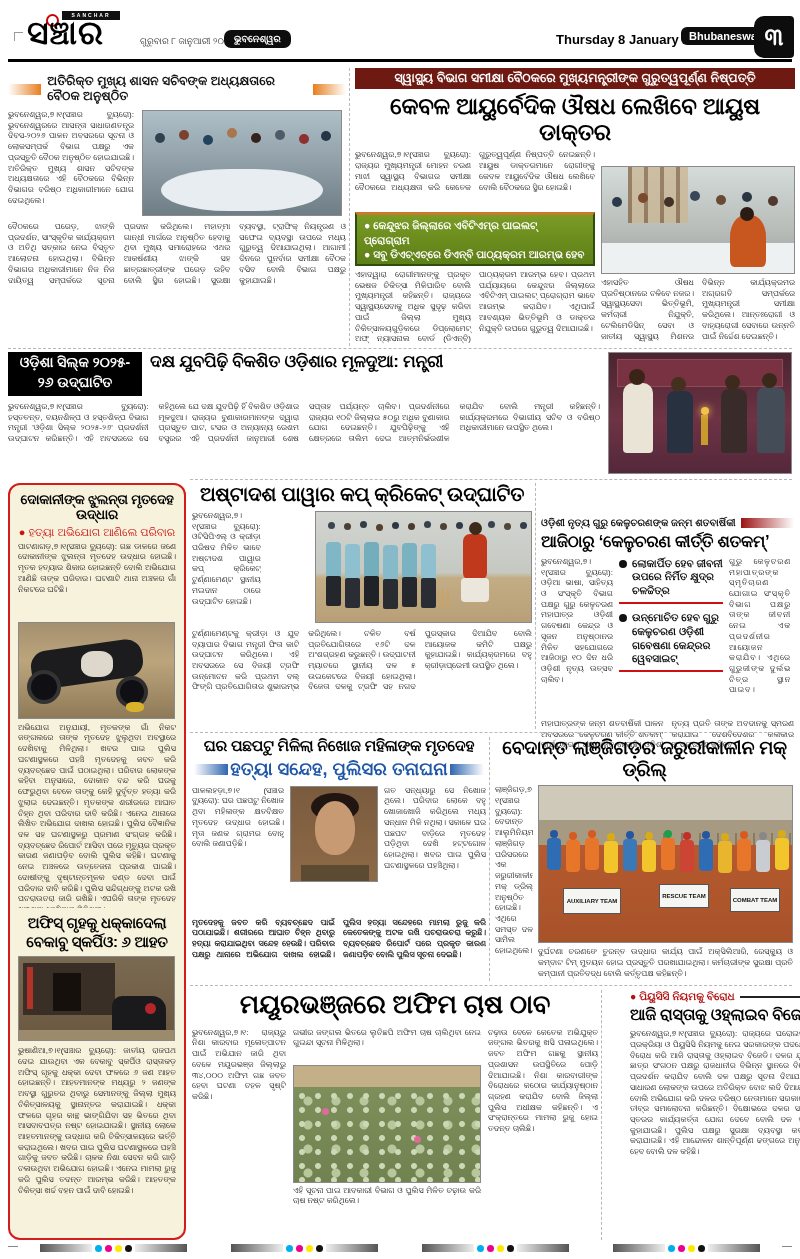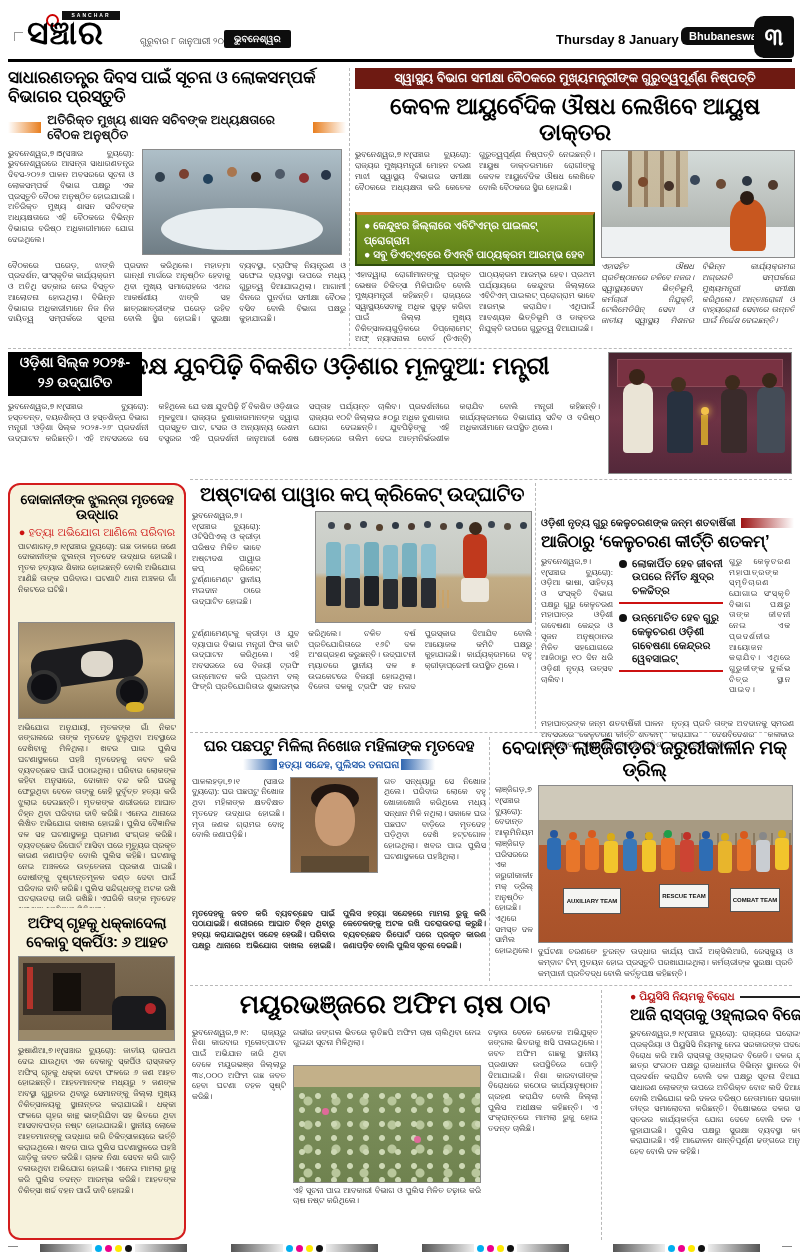--- a/index.html
+++ b/index.html
@@ -8,21 +8,21 @@
   .abs{position:absolute;}
   .hl{font-weight:bold;color:#000;line-height:1.14;letter-spacing:-0.3px;}
   .bt{font-size:8px;line-height:1.34;color:#222;text-align:justify;overflow:hidden;}
   .c2{column-count:2;column-gap:8px;}
   .c3{column-count:3;column-gap:9px;}
   .c4{column-count:4;column-gap:10px;}
   .vd{border-left:1px dashed #b8b8b8;}
   .hd{border-top:1px dashed #b8b8b8;}
   .ph{position:relative;overflow:hidden;border:1px solid #8a8a8a;box-sizing:border-box;}
   .heads{position:absolute;width:10px;height:10px;border-radius:50%;}
-  .pill{background:#0d0d0d;color:#fff;border-radius:2px;font-weight:bold;}
+  .pill{background:#0d0d0d;color:#fff;border-radius:7px;font-weight:bold;}
   .grad-or-l{background:linear-gradient(90deg,#fff,#e87e1e);}
   .grad-or-r{background:linear-gradient(270deg,#fff,#e87e1e);}
   .grad-bl-l{background:linear-gradient(90deg,#fff,#2f66b0);}
   .grad-bl-r{background:linear-gradient(270deg,#fff,#2f66b0);}
   .greenbox{background:linear-gradient(180deg,#7a9b24,#5d7f18);border:2px solid #2f4d0d;border-top:3px solid #c77b2a;
             color:#fff;font-weight:bold;font-size:10.5px;line-height:1.35;padding:3px 7px;box-sizing:border-box;}
   .kelu-dot{width:8px;height:8px;border-radius:50%;background:#111;flex:0 0 auto;margin:3px 5px 0 0;}
   .kelu-item{font-size:10.5px;font-weight:bold;line-height:1.3;color:#111;display:flex;}
   .kelu-rule{height:2.5px;background:#cc1111;margin:4px 0 7px 0;}
   .sign{position:absolute;background:#f5f5f2;border:1px solid #555;color:#111;font-weight:bold;
@@ -47,71 +47,70 @@
   <div class="abs" style="left:140px;top:36px;font-size:9px;color:#333;">ଗୁରୁବାର ୮ ଜାନୁଆରୀ ୨୦୨୬</div>
   <div class="abs pill" style="left:224px;top:30px;padding:3px 10px;font-size:9.5px;">ଭୁବନେଶ୍ୱର</div>
   <div class="abs" style="left:556px;top:32px;font-size:13px;font-weight:bold;color:#000;">Thursday 8 January 2026</div>
   <div class="abs" style="left:681px;top:27px;background:#0d0d0d;color:#fff;border-radius:6px;padding:3px 8px;font-size:11px;font-weight:bold;">Bhubaneswar</div>
   <div class="abs" style="left:754px;top:16px;width:40px;height:42px;background:#0d0d0d;border-radius:10px 4px 4px 10px;color:#fff;font-size:24px;font-weight:bold;display:flex;align-items:center;justify-content:center;">
       <span>୩</span>
     </div>
   <div class="abs" style="left:8px;top:59px;width:784px;height:3px;background:#000;"></div>
 
   <div class="abs" style="left:8px;top:68px;width:338px;height:278px;">
-    <div class="hl" style="font-size:17px;">ସାଧାରଣତନ୍ତ୍ର ଦିବସ ପାଇଁ ସୂଚନା ଓ ଲୋକସମ୍ପର୍କ ବିଭାଗର ପ୍ରସ୍ତୁତି</div>
     <div style="display:flex;align-items:center;margin-top:6px;">
       <div class="grad-or-l" style="width:40px;height:11px;"></div>
       <div style="font-size:12.5px;font-weight:bold;margin:0 6px;color:#111;">ଅତିରିକ୍ତ ମୁଖ୍ୟ ଶାସନ ସଚିବଙ୍କ ଅଧ୍ୟକ୍ଷତାରେ ବୈଠକ ଅନୁଷ୍ଠିତ</div>
       <div class="grad-or-r" style="width:40px;height:11px;"></div>
     </div>
     <div style="display:flex;margin-top:6px;">
-      <div class="bt" style="width:126px;height:106px;">ଭୁବନେଶ୍ୱର,୭।5(ସଞ୍ଚାର ବ୍ୟୁରୋ): ଭୁବନେଶ୍ୱରରେ ଆସନ୍ତା ସାଧାରଣତନ୍ତ୍ର ଦିବସ-୨୦୨୬ ପାଳନ ଅବସରରେ ସୂଚନା ଓ ଲୋକସମ୍ପର୍କ ବିଭାଗ ପକ୍ଷରୁ ଏକ ପ୍ରସ୍ତୁତି ବୈଠକ ଅନୁଷ୍ଠିତ ହୋଇଯାଇଛି। ଅତିରିକ୍ତ ମୁଖ୍ୟ ଶାସନ ସଚିବଙ୍କ ଅଧ୍ୟକ୍ଷତାରେ ଏହି ବୈଠକରେ ବିଭିନ୍ନ ବିଭାଗର ବରିଷ୍ଠ ଅଧିକାରୀମାନେ ଯୋଗ ଦେଇଥିଲେ।</div>
+      <div class="bt" style="width:126px;height:106px;">ଭୁବନେଶ୍ୱର,୭।୧(ସଞ୍ଚାର ବ୍ୟୁରୋ): ଭୁବନେଶ୍ୱରରେ ଆସନ୍ତା ସାଧାରଣତନ୍ତ୍ର ଦିବସ-୨୦୨୬ ପାଳନ ଅବସରରେ ସୂଚନା ଓ ଲୋକସମ୍ପର୍କ ବିଭାଗ ପକ୍ଷରୁ ଏକ ପ୍ରସ୍ତୁତି ବୈଠକ ଅନୁଷ୍ଠିତ ହୋଇଯାଇଛି। ଅତିରିକ୍ତ ମୁଖ୍ୟ ଶାସନ ସଚିବଙ୍କ ଅଧ୍ୟକ୍ଷତାରେ ଏହି ବୈଠକରେ ବିଭିନ୍ନ ବିଭାଗର ବରିଷ୍ଠ ଅଧିକାରୀମାନେ ଯୋଗ ଦେଇଥିଲେ।</div>
       <div class="ph" style="width:200px;height:106px;margin-left:8px;background:linear-gradient(180deg,#aebfc8 0%,#93a2ab 45%,#6f7d85 100%);">
         <div class="abs" style="left:18px;right:18px;bottom:4px;height:42px;background:#e7edf0;border-radius:50%/60%;"></div>
         <div class="heads" style="left:12px;top:22px;background:#31404e;box-shadow:24px -3px 0 #7a4030,48px 2px 0 #23425c,72px -5px 0 #a9764f,96px 0 0 #33231a,120px -3px 0 #4e5a68,144px 1px 0 #8c3030,166px -2px 0 #263447;"></div>
       </div>
     </div>
     <div class="bt c3" style="margin-top:6px;height:118px;">ବୈଠକରେ ପରେଡ଼, ଝାଙ୍କି ପ୍ରଦର୍ଶନ, ସାଂସ୍କୃତିକ କାର୍ଯ୍ୟକ୍ରମ ଓ ଅତିଥି ସତ୍କାର ନେଇ ବିସ୍ତୃତ ଆଲୋଚନା ହୋଇଥିଲା। ବିଭିନ୍ନ ବିଭାଗର ଅଧିକାରୀମାନେ ନିଜ ନିଜ ଦାୟିତ୍ୱ ସମ୍ପର୍କରେ ସୂଚନା ପ୍ରଦାନ କରିଥିଲେ। ମହାତ୍ମା ଗାନ୍ଧୀ ମାର୍ଗରେ ଅନୁଷ୍ଠିତ ହେବାକୁ ଥିବା ମୁଖ୍ୟ ସମାରୋହରେ ଏଥର ଆକର୍ଷଣୀୟ ଝାଙ୍କି ସହ ଛାତ୍ରଛାତ୍ରୀଙ୍କ ପରେଡ଼ ରହିବ ବୋଲି ସ୍ଥିର ହୋଇଛି। ସୁରକ୍ଷା ବ୍ୟବସ୍ଥା, ଟ୍ରାଫିକ୍ ନିୟନ୍ତ୍ରଣ ଓ ସଫେଇ ବ୍ୟବସ୍ଥା ଉପରେ ମଧ୍ୟ ଗୁରୁତ୍ୱ ଦିଆଯାଇଥିଲା। ଆଗାମୀ ଦିନରେ ପୁନର୍ବାର ସମୀକ୍ଷା ବୈଠକ ବସିବ ବୋଲି ବିଭାଗ ପକ୍ଷରୁ କୁହାଯାଇଛି।</div>
   </div>
 
   <div class="abs vd" style="left:349px;top:68px;height:278px;"></div>
 
   <div class="abs" style="left:355px;top:68px;width:440px;height:278px;">
     <div style="background:#6e1a12;color:#fff;font-size:12.5px;font-weight:bold;text-align:center;padding:3px 0;">ସ୍ୱାସ୍ଥ୍ୟ ବିଭାଗ ସମୀକ୍ଷା ବୈଠକରେ ମୁଖ୍ୟମନ୍ତ୍ରୀଙ୍କ ଗୁରୁତ୍ୱପୂର୍ଣ୍ଣ ନିଷ୍ପତ୍ତି</div>
     <div class="hl" style="font-size:23px;text-align:center;margin-top:4px;">କେବଳ ଆୟୁର୍ବେଦିକ ଔଷଧ ଲେଖିବେ ଆୟୁଷ ଡାକ୍ତର</div>
-    <div style="display:flex;margin-top:5px;">
+    <div style="display:flex;margin-top:5px;align-items:flex-end;">
       <div style="width:240px;">
         <div class="bt c2" style="height:58px;">ଭୁବନେଶ୍ୱର,୭।୧(ସଞ୍ଚାର ବ୍ୟୁରୋ): ରାଜ୍ୟର ମୁଖ୍ୟମନ୍ତ୍ରୀ ମୋହନ ଚରଣ ମାଝୀ ସ୍ୱାସ୍ଥ୍ୟ ବିଭାଗର ସମୀକ୍ଷା ବୈଠକରେ ଅଧ୍ୟକ୍ଷତା କରି କେତେକ ଗୁରୁତ୍ୱପୂର୍ଣ୍ଣ ନିଷ୍ପତ୍ତି ନେଇଛନ୍ତି। ଆୟୁଷ ଡାକ୍ତରମାନେ ରୋଗୀଙ୍କୁ କେବଳ ଆୟୁର୍ବେଦିକ ଔଷଧ ଲେଖିବେ ବୋଲି ବୈଠକରେ ସ୍ଥିର ହୋଇଛି।</div>
         <div class="greenbox" style="margin:4px 0;">
           <div>● କେନ୍ଦୁଝର ଜିଲ୍ଲାରେ ଏବିଟିଏମ୍‌ର ପାଇଲଟ୍ ପ୍ରୋଗ୍ରାମ</div>
           <div>● ସବୁ ଡିଏଚ୍‌ଏଚ୍‌ରେ ଡିଏନ୍‌ବି ପାଠ୍ୟକ୍ରମ ଆରମ୍ଭ ହେବ</div>
         </div>
         <div class="bt c2" style="height:86px;">ଏହାଦ୍ୱାରା ରୋଗୀମାନଙ୍କୁ ପ୍ରକୃତ ଭେଷଜ ଚିକିତ୍ସା ମିଳିପାରିବ ବୋଲି ମୁଖ୍ୟମନ୍ତ୍ରୀ କହିଛନ୍ତି। ରାଜ୍ୟରେ ସ୍ୱାସ୍ଥ୍ୟସେବାକୁ ଅଧିକ ସୁଦୃଢ଼ କରିବା ପାଇଁ ଜିଲ୍ଲା ମୁଖ୍ୟ ଚିକିତ୍ସାଳୟଗୁଡ଼ିକରେ ଡିପ୍ଲୋମେଟ୍ ଅଫ୍ ନ୍ୟାସନାଲ ବୋର୍ଡ (ଡିଏନ୍‌ବି) ପାଠ୍ୟକ୍ରମ ଆରମ୍ଭ ହେବ। ପ୍ରଥମ ପର୍ଯ୍ୟାୟରେ କେନ୍ଦୁଝର ଜିଲ୍ଲାରେ ଏବିଟିଏମ୍ ପାଇଲଟ୍ ପ୍ରୋଗ୍ରାମ ଭାବେ ଆରମ୍ଭ କରାଯିବ। ଏଥିପାଇଁ ଆବଶ୍ୟକ ଭିତ୍ତିଭୂମି ଓ ଡାକ୍ତର ନିଯୁକ୍ତି ଉପରେ ଗୁରୁତ୍ୱ ଦିଆଯାଇଛି।</div>
       </div>
-      <div style="width:194px;margin-left:6px;font-style:italic;">
+      <div style="width:194px;margin-left:6px;">
         <div class="ph" style="width:194px;height:108px;background:linear-gradient(180deg,#d4dbd9,#b7bcb8 60%,#9aa09c);">
           <div class="abs" style="left:26px;top:0;width:60px;height:56px;background:repeating-linear-gradient(90deg,#8a6b48 0 4px,#c9b795 4px 16px);opacity:.8;"></div>
           <div class="abs" style="left:0;bottom:0;width:100%;height:30px;background:#eef1f2;"></div>
           <div class="heads" style="left:10px;top:30px;background:#2b3a4a;box-shadow:26px -4px 0 #7a4a2e,52px 0 0 #433027,78px -6px 0 #394759,104px -2px 0 #6b4a35,130px -5px 0 #2c3642,156px -1px 0 #50392c;"></div>
           <div class="abs" style="right:28px;bottom:6px;width:36px;height:52px;background:#c8571f;border-radius:42% 42% 12% 12%;"></div>
           <div class="abs" style="right:40px;bottom:52px;width:14px;height:14px;border-radius:50%;background:#2a1c14;"></div>
         </div>
         <div class="bt c2" style="margin-top:4px;height:78px;">ଏହାସହିତ ଔଷଧ ପ୍ରତିଷ୍ଠାନରେ ଚଳିବେ ନଜର। ସ୍ୱାସ୍ଥ୍ୟସେବା ଭିତ୍ତିଭୂମି, କର୍ମଚାରୀ ନିଯୁକ୍ତି, ଟେଲିମେଡିସିନ୍ ସେବା ଓ ଜାତୀୟ ସ୍ୱାସ୍ଥ୍ୟ ମିଶନର ବିଭିନ୍ନ କାର୍ଯ୍ୟକ୍ରମର ଅଗ୍ରଗତି ସମ୍ପର୍କରେ ମୁଖ୍ୟମନ୍ତ୍ରୀ ସମୀକ୍ଷା କରିଥିଲେ। ଆନ୍ତଃରୋଗୀ ଓ ବାହ୍ୟରୋଗୀ ସେବାରେ ଉନ୍ନତି ପାଇଁ ନିର୍ଦ୍ଦେଶ ଦେଇଛନ୍ତି।</div>
       </div>
     </div>
   </div>
 
   <div class="abs hd" style="left:8px;top:348px;width:784px;"></div>
 
   <div class="abs" style="left:8px;top:352px;width:784px;height:124px;">
     <div style="position:absolute;left:0;top:0;width:134px;height:44px;background:#000;color:#fff;font-weight:bold;font-size:14px;text-align:center;line-height:1.45;">
       <div>ଓଡ଼ିଶା ସିଲ୍କ ୨୦୨୫-</div>
       <div>୨୬ ଉଦ୍‌ଘାଟିତ</div>
     </div>
-    <div class="hl" style="position:absolute;left:124px;top:0;width:448px;font-size:24px;">ଦକ୍ଷ ଯୁବପିଢ଼ି ବିକଶିତ ଓଡ଼ିଶାର ମୂଳଦୁଆ: ମନ୍ତ୍ରୀ</div>
+    <div class="hl" style="position:absolute;left:142px;top:0;width:448px;font-size:17px;">ଦକ୍ଷ ଯୁବପିଢ଼ି ବିକଶିତ ଓଡ଼ିଶାର ମୂଳଦୁଆ: ମନ୍ତ୍ରୀ</div>
     <div class="bt c4" style="position:absolute;left:0;top:50px;width:592px;height:72px;">ଭୁବନେଶ୍ୱର,୭।୧(ସଞ୍ଚାର ବ୍ୟୁରୋ): ହସ୍ତତନ୍ତ, ବୟନଶିଳ୍ପ ଓ ହସ୍ତଶିଳ୍ପ ବିଭାଗ ମନ୍ତ୍ରୀ 'ଓଡ଼ିଶା ସିଲ୍କ ୨୦୨୫-୨୬' ପ୍ରଦର୍ଶନୀ ଉଦ୍‌ଘାଟନ କରିଛନ୍ତି। ଏହି ଅବସରରେ ସେ କହିଥିଲେ ଯେ ଦକ୍ଷ ଯୁବପିଢ଼ି ହିଁ ବିକଶିତ ଓଡ଼ିଶାର ମୂଳଦୁଆ। ରାଜ୍ୟର ବୁଣାକାରମାନଙ୍କ ଦ୍ୱାରା ପ୍ରସ୍ତୁତ ପାଟ, ଟସର ଓ ଅନ୍ୟାନ୍ୟ ରେଶମ ବସ୍ତ୍ରର ଏହି ପ୍ରଦର୍ଶନୀ ଜାନୁଆରୀ ଶେଷ ସପ୍ତାହ ପର୍ଯ୍ୟନ୍ତ ଚାଲିବ। ପ୍ରଦର୍ଶନୀରେ ରାଜ୍ୟର ୧୦ଟି ଜିଲ୍ଲାର ୫୦ରୁ ଅଧିକ ବୁଣାକାର ଯୋଗ ଦେଇଛନ୍ତି। ଯୁବପିଢ଼ିଙ୍କୁ ଏହି କ୍ଷେତ୍ରରେ ତାଲିମ ଦେଇ ଆତ୍ମନିର୍ଭରଶୀଳ କରାଯିବ ବୋଲି ମନ୍ତ୍ରୀ କହିଛନ୍ତି। କାର୍ଯ୍ୟକ୍ରମରେ ବିଭାଗୀୟ ସଚିବ ଓ ବରିଷ୍ଠ ଅଧିକାରୀମାନେ ଉପସ୍ଥିତ ଥିଲେ।</div>
     <div class="ph" style="position:absolute;left:600px;top:0;width:184px;height:122px;background:linear-gradient(180deg,#4a2430,#6e3345 55%,#53283a);">
       <div class="abs" style="left:8px;top:6px;right:8px;height:26px;background:#793242;border:1px solid #8d4b58;"></div>
       <div class="abs" style="left:14px;top:30px;width:30px;height:70px;background:#eae4d6;border-radius:10px 10px 4px 4px;"></div>
       <div class="abs" style="left:20px;top:16px;width:16px;height:16px;border-radius:50%;background:#3a2418;"></div>
       <div class="abs" style="left:58px;top:38px;width:26px;height:62px;background:#27313f;border-radius:8px 8px 3px 3px;"></div>
       <div class="abs" style="left:62px;top:24px;width:15px;height:15px;border-radius:50%;background:#43301f;"></div>
       <div class="abs" style="left:112px;top:36px;width:26px;height:64px;background:#3a2b2b;border-radius:8px 8px 3px 3px;"></div>
       <div class="abs" style="left:116px;top:22px;width:15px;height:15px;border-radius:50%;background:#3d2a1c;"></div>
       <div class="abs" style="left:148px;top:34px;width:28px;height:66px;background:#444c57;border-radius:8px 8px 3px 3px;"></div>
@@ -194,21 +193,21 @@
     </div>
     <div class="bt c2" style="margin-top:4px;height:62px;">ମହାପାତ୍ରଙ୍କ ଜନ୍ମ ଶତବାର୍ଷିକୀ ପାଳନ ଅବସରରେ ‘କେଳୁଚରଣ କୀର୍ତ୍ତି ଶତକମ୍’ କାର୍ଯ୍ୟକ୍ରମ ଆୟୋଜିତ ହେଉଛି। ଓଡ଼ିଶୀ ନୃତ୍ୟ ପ୍ରତି ତାଙ୍କ ଅବଦାନକୁ ସ୍ମରଣ କରାଯାଇ ଦେଶବିଦେଶର କଳାକାର ଅଂଶଗ୍ରହଣ କରିବେ।</div>
   </div>
 
   <div class="abs hd" style="left:190px;top:732px;width:602px;"></div>
 
   <div class="abs" style="left:192px;top:737px;width:294px;height:244px;">
     <div class="hl" style="font-size:15.5px;text-align:center;">ଘର ପଛପଟୁ ମିଳିଲା ନିଖୋଜ ମହିଳାଙ୍କ ମୃତଦେହ</div>
     <div style="display:flex;align-items:center;justify-content:center;margin-top:4px;">
       <div class="grad-bl-l" style="width:34px;height:11px;"></div>
-      <div style="font-size:10px;font-weight:bold;color:#1f57a8;margin:0 2px;">ହତ୍ୟା ସନ୍ଦେହ, ପୁଲିସର ତନାଘନା</div>
+      <div style="font-size:18px;font-weight:bold;color:#1f57a8;margin:0 2px;">ହତ୍ୟା ସନ୍ଦେହ, ପୁଲିସର ତନାଘନା</div>
       <div class="grad-bl-r" style="width:34px;height:11px;"></div>
     </div>
     <div style="display:flex;margin-top:6px;">
       <div class="bt" style="width:92px;height:110px;">ପାଳଲହଡ଼ା,୭।୧ (ସଞ୍ଚାର ବ୍ୟୁରୋ): ଘର ପଛପଟୁ ନିଖୋଜ ଥିବା ମହିଳାଙ୍କ କ୍ଷତବିକ୍ଷତ ମୃତଦେହ ଉଦ୍ଧାର ହୋଇଛି। ମୃତା ଜଣକ ଗ୍ରାମର ବୋହୂ ବୋଲି ଜଣାପଡ଼ିଛି।</div>
       <div class="ph" style="width:88px;height:96px;margin:0 6px;background:linear-gradient(180deg,#7b5b3e,#8d6a47);">
         <div class="abs" style="left:20px;top:6px;width:48px;height:28px;background:#201510;border-radius:50%;"></div>
         <div class="abs" style="left:24px;top:14px;width:40px;height:54px;background:#c89a74;border-radius:50% 50% 46% 46%;"></div>
         <div class="abs" style="left:10px;bottom:0;width:68px;height:16px;background:#5d4a33;"></div>
       </div>
       <div class="bt" style="flex:1;height:110px;">ଗତ ସନ୍ଧ୍ୟାରୁ ସେ ନିଖୋଜ ଥିଲେ। ପରିବାର ଲୋକେ ବହୁ ଖୋଜାଖୋଜି କରିଥିଲେ ମଧ୍ୟ ସନ୍ଧାନ ମିଳି ନଥିଲା। ସକାଳେ ଘର ପଛପଟ ବାଡ଼ିରେ ମୃତଦେହ ପଡ଼ିଥିବା ଦେଖି ହଟ୍ଟଗୋଳ ହୋଇଥିଲା। ଖବର ପାଇ ପୁଲିସ ଘଟଣାସ୍ଥଳରେ ପହଞ୍ଚିଥିଲା।</div>

